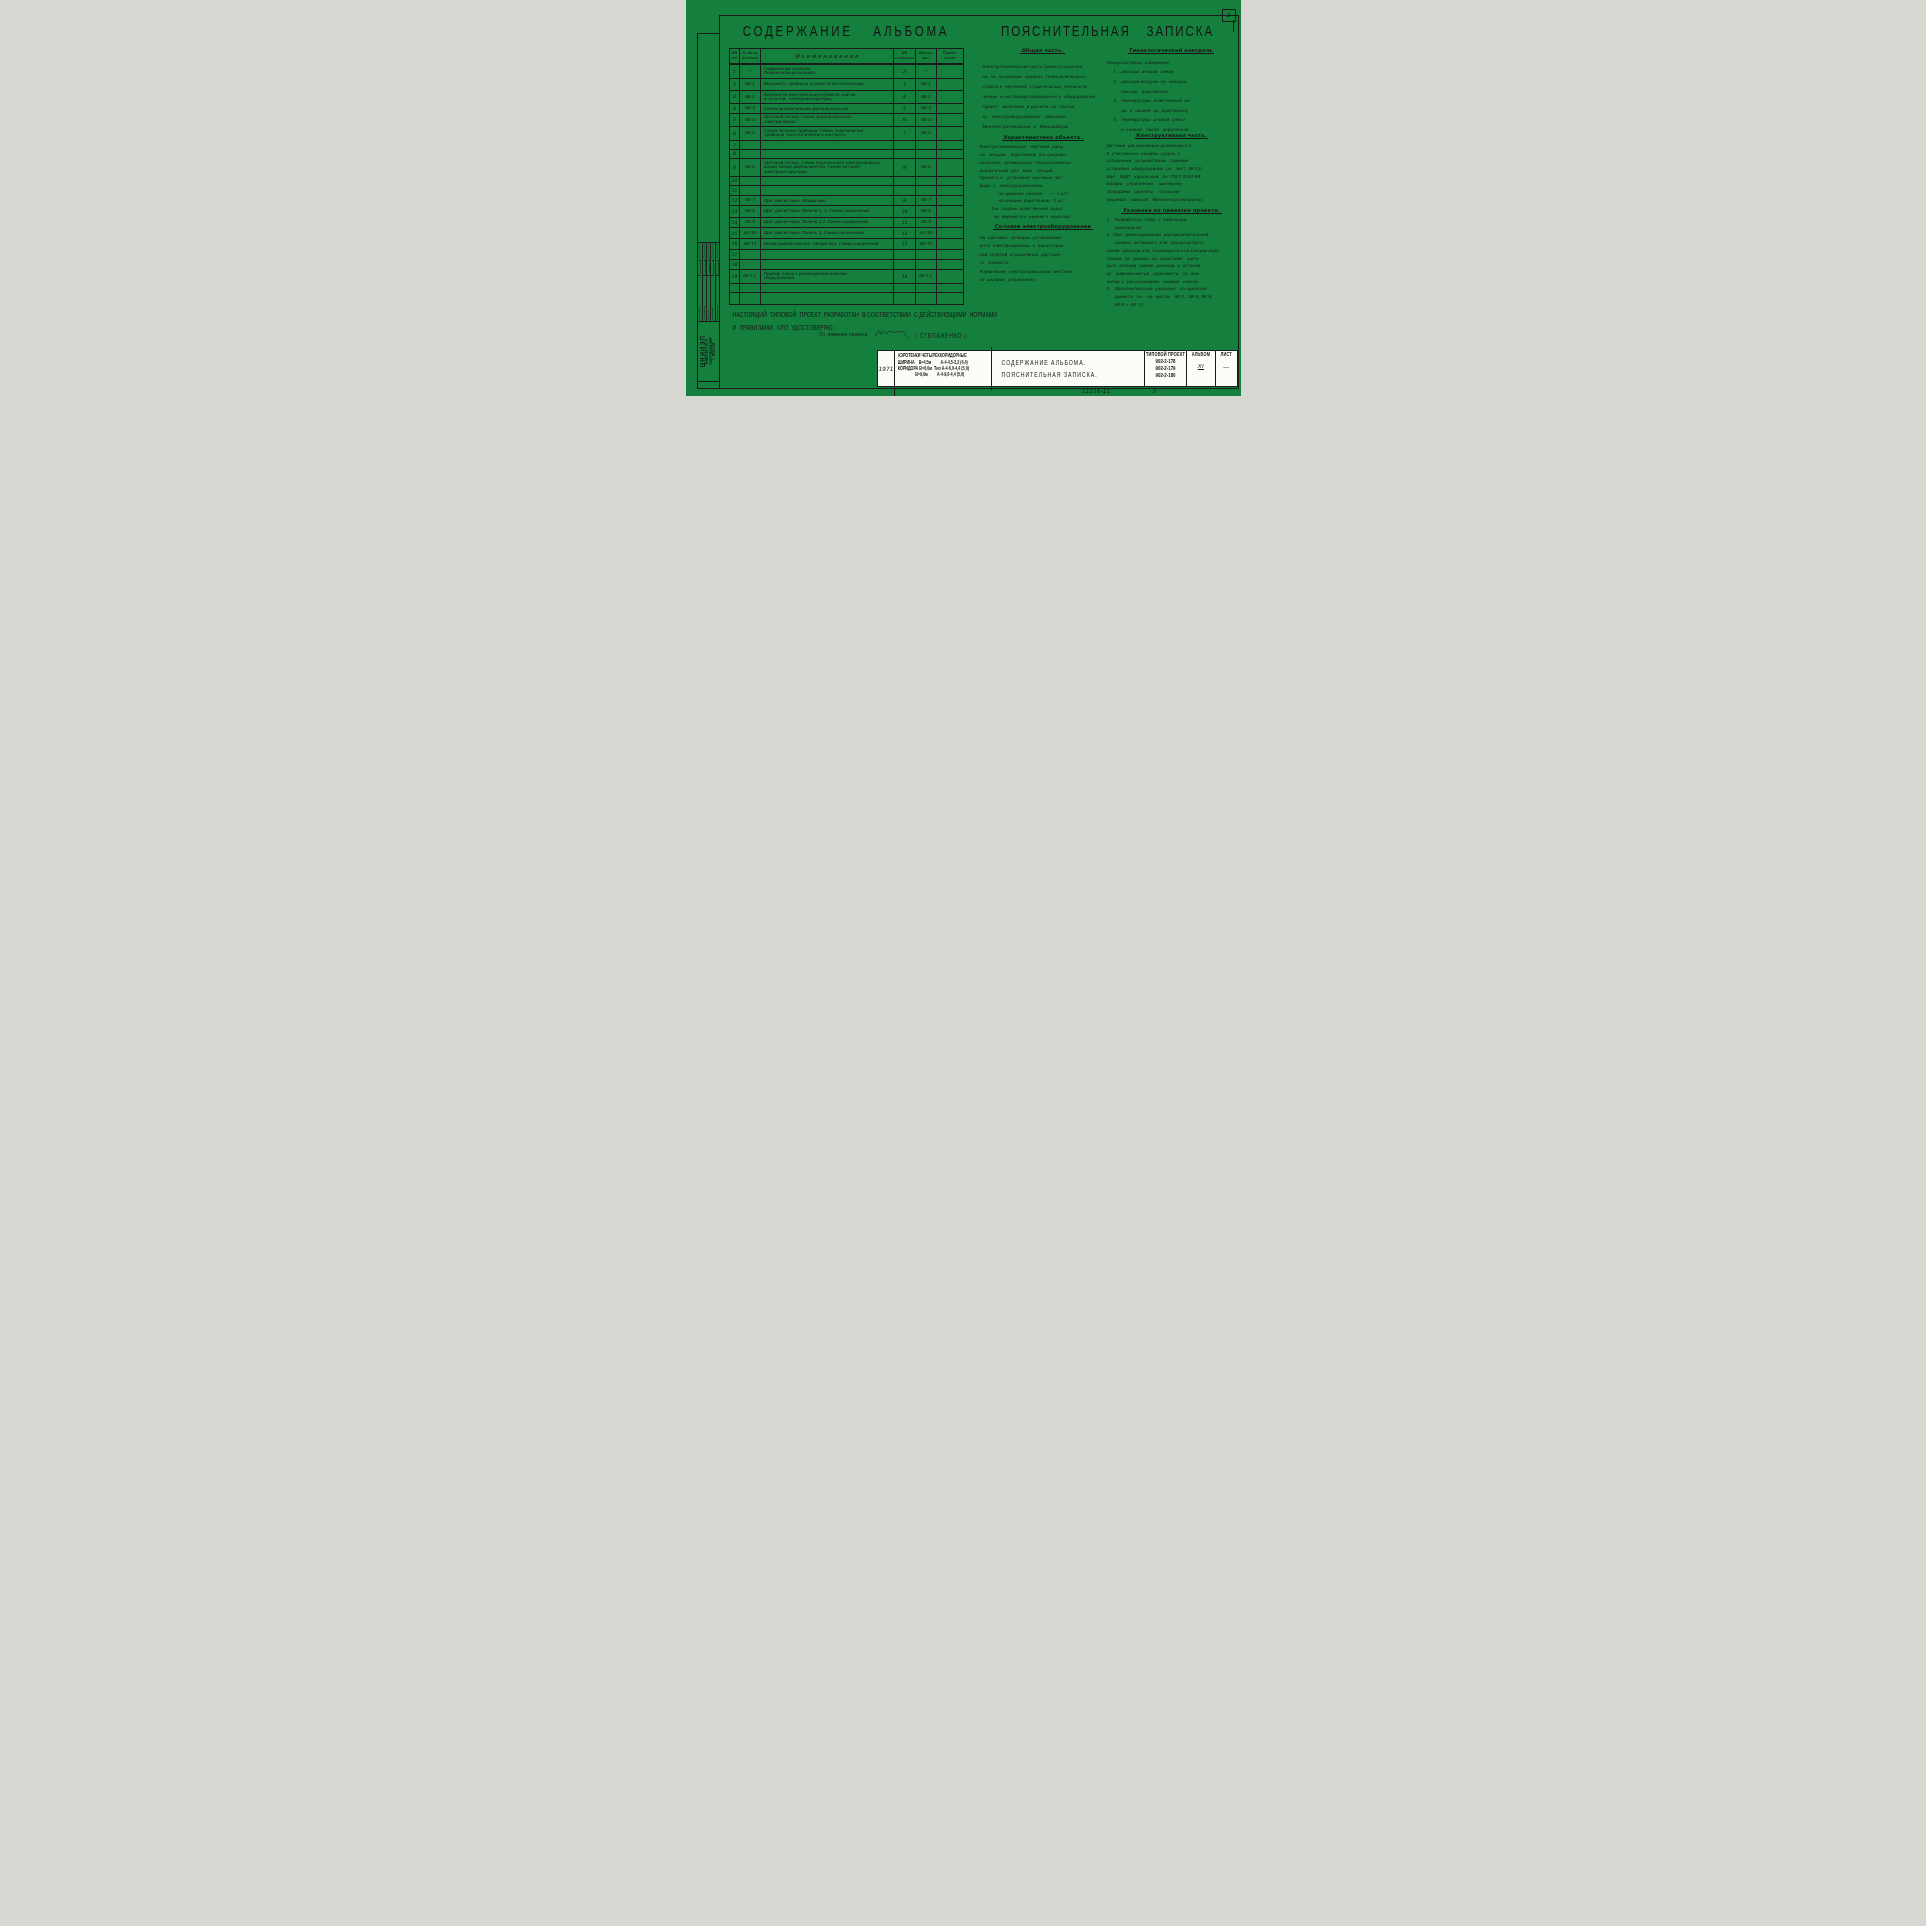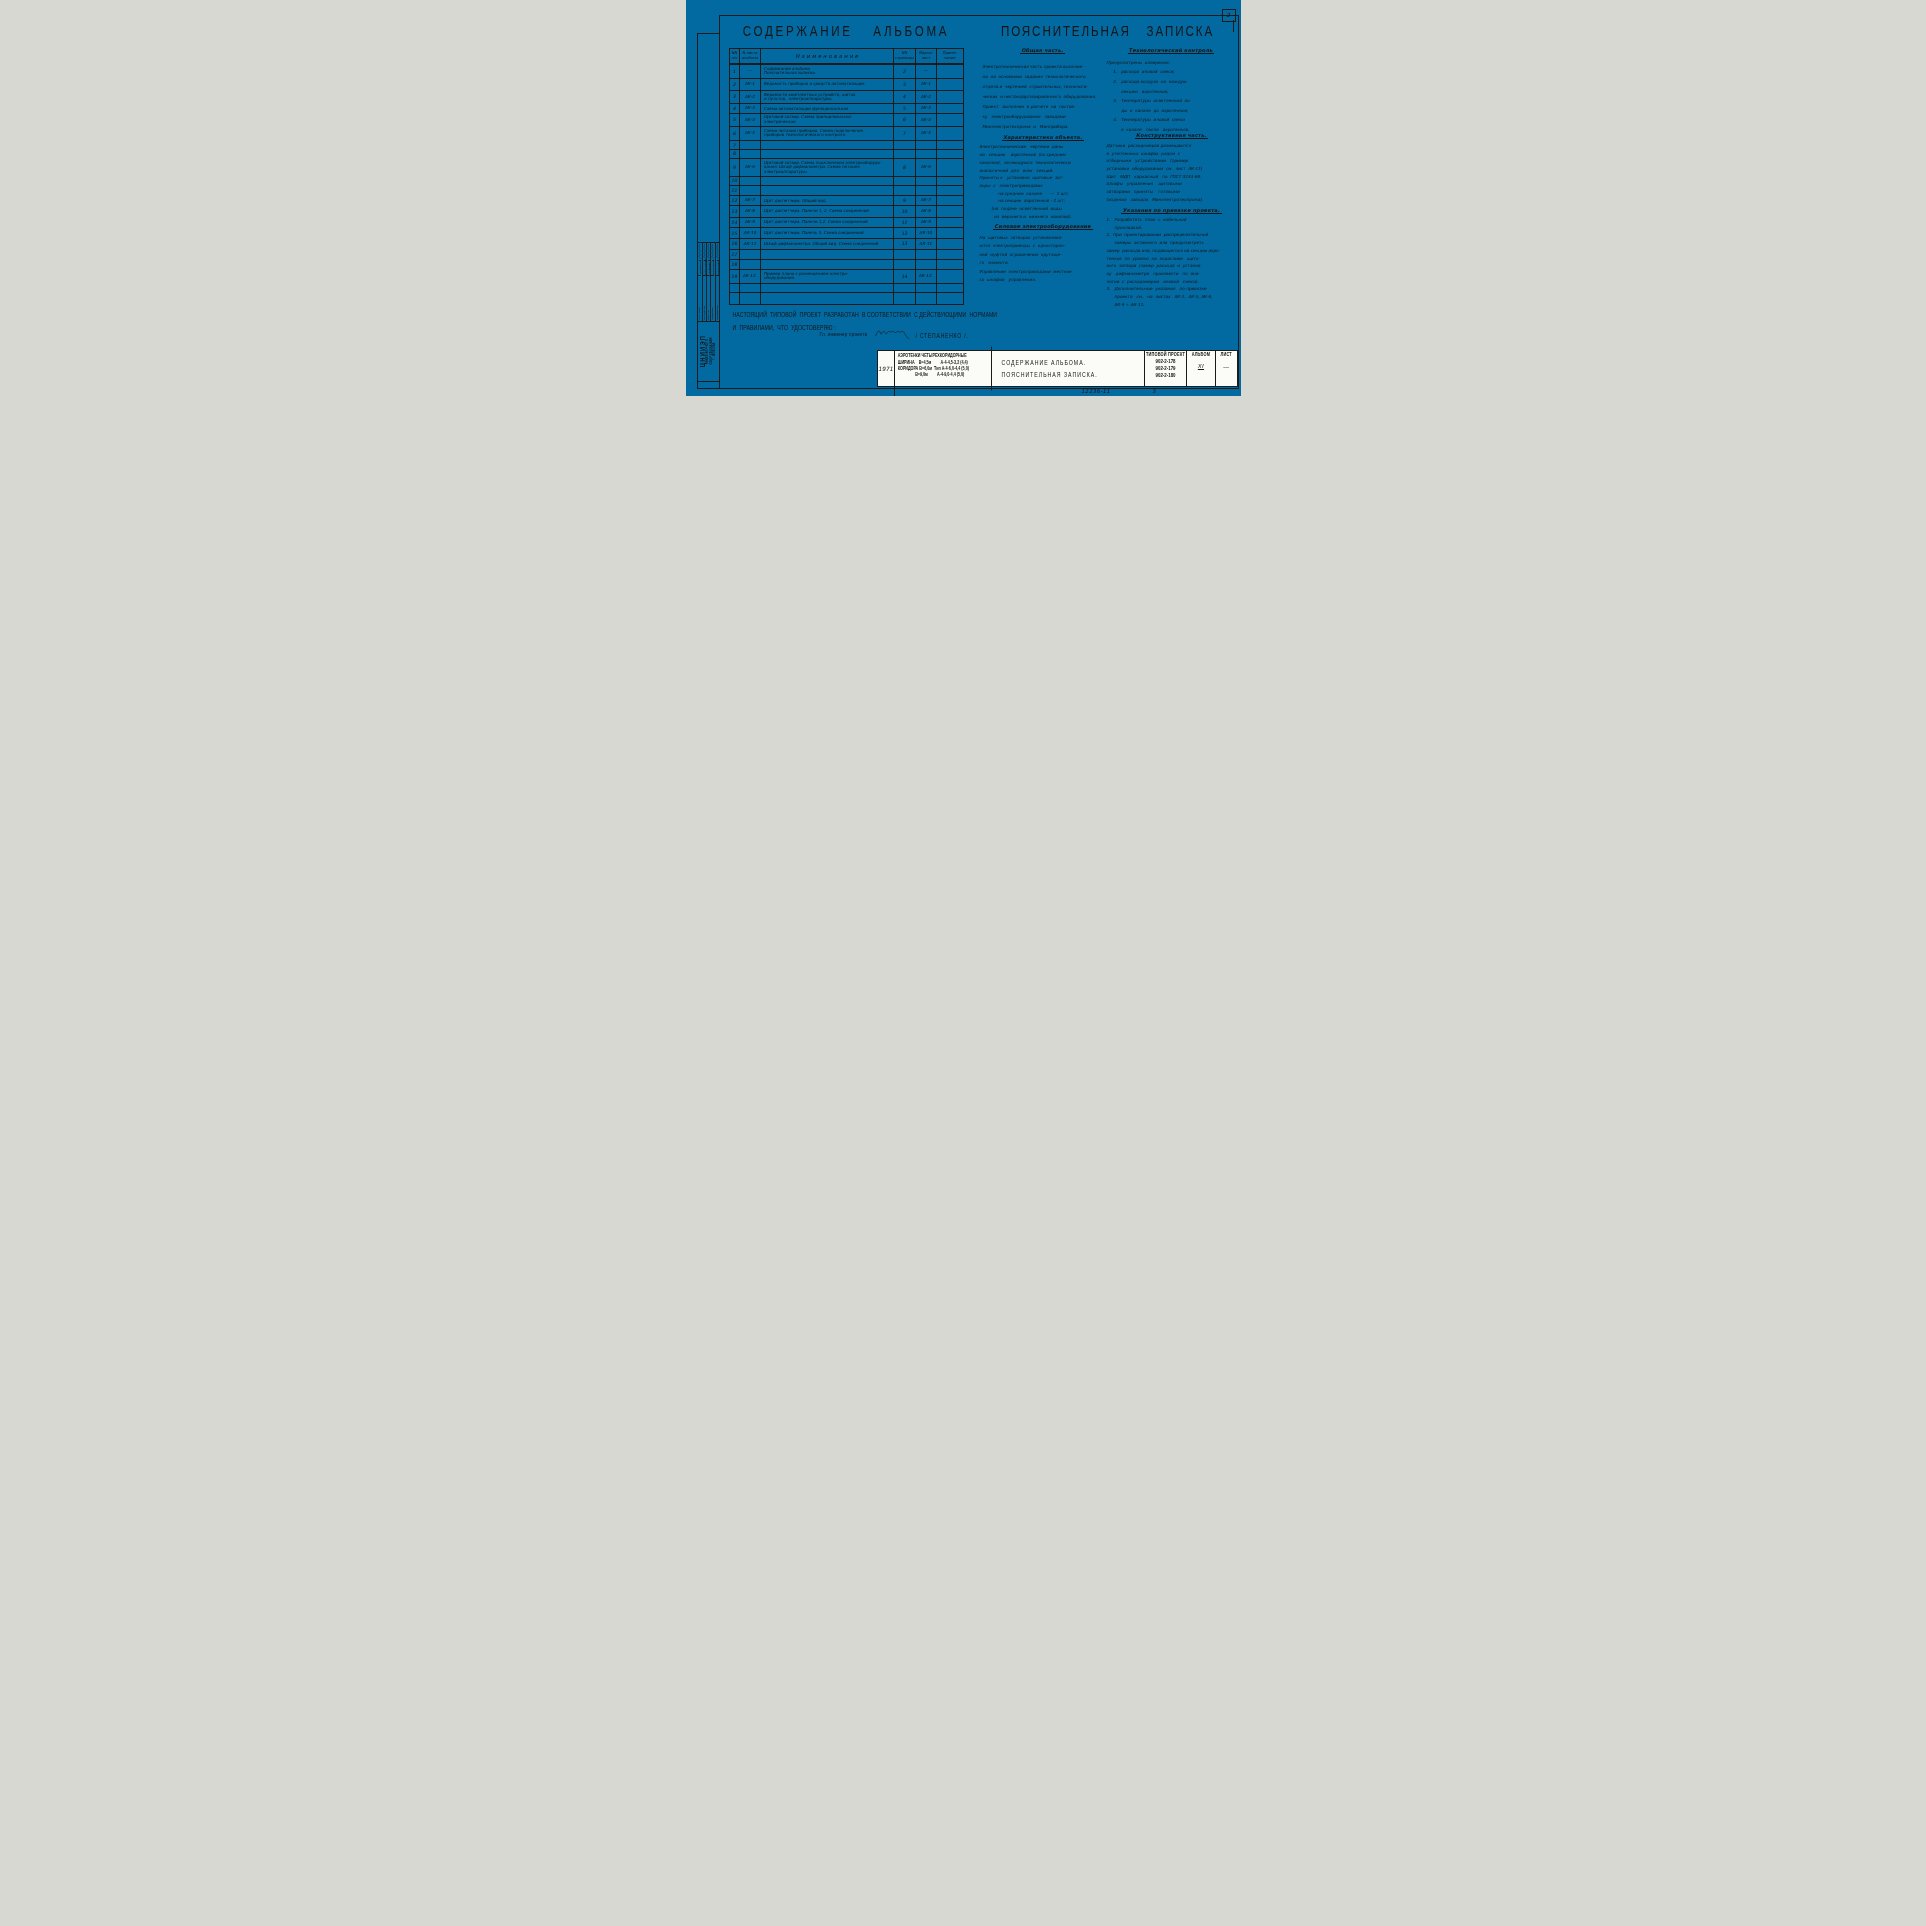--- a/index.html
+++ b/index.html
@@ -1,16 +1,16 @@
 <!DOCTYPE html>
 <html style="font-size:6.2px"><head>
 <meta charset="utf-8">
 <style>
   html,body{margin:0;padding:0;background:#d8d8d2;}
-  .page{position:relative;width:555px;height:396px;margin:0 auto;background:#0369a1;
+  .page{position:relative;width:555px;height:396px;margin:0 auto;background:#15803d;
         font-family:"DejaVu Sans",sans-serif;color:#151515;overflow:hidden;}
   .hl,.vl{position:absolute;background:#1b1b1b;}
   .hl{height:0.8px;} .vl{width:0.8px;}
 
   
   .pgbox{position:absolute;left:536px;top:9.2px;width:12.3px;height:10.4px;border:1.2px solid #1b1b1b;
          display:flex;align-items:center;justify-content:center;font-size:5.8px;font-style:italic;}
   .pgtick{position:absolute;left:547px;top:19.6px;width:1.2px;height:12.3px;background:#1b1b1b;}
 
   

